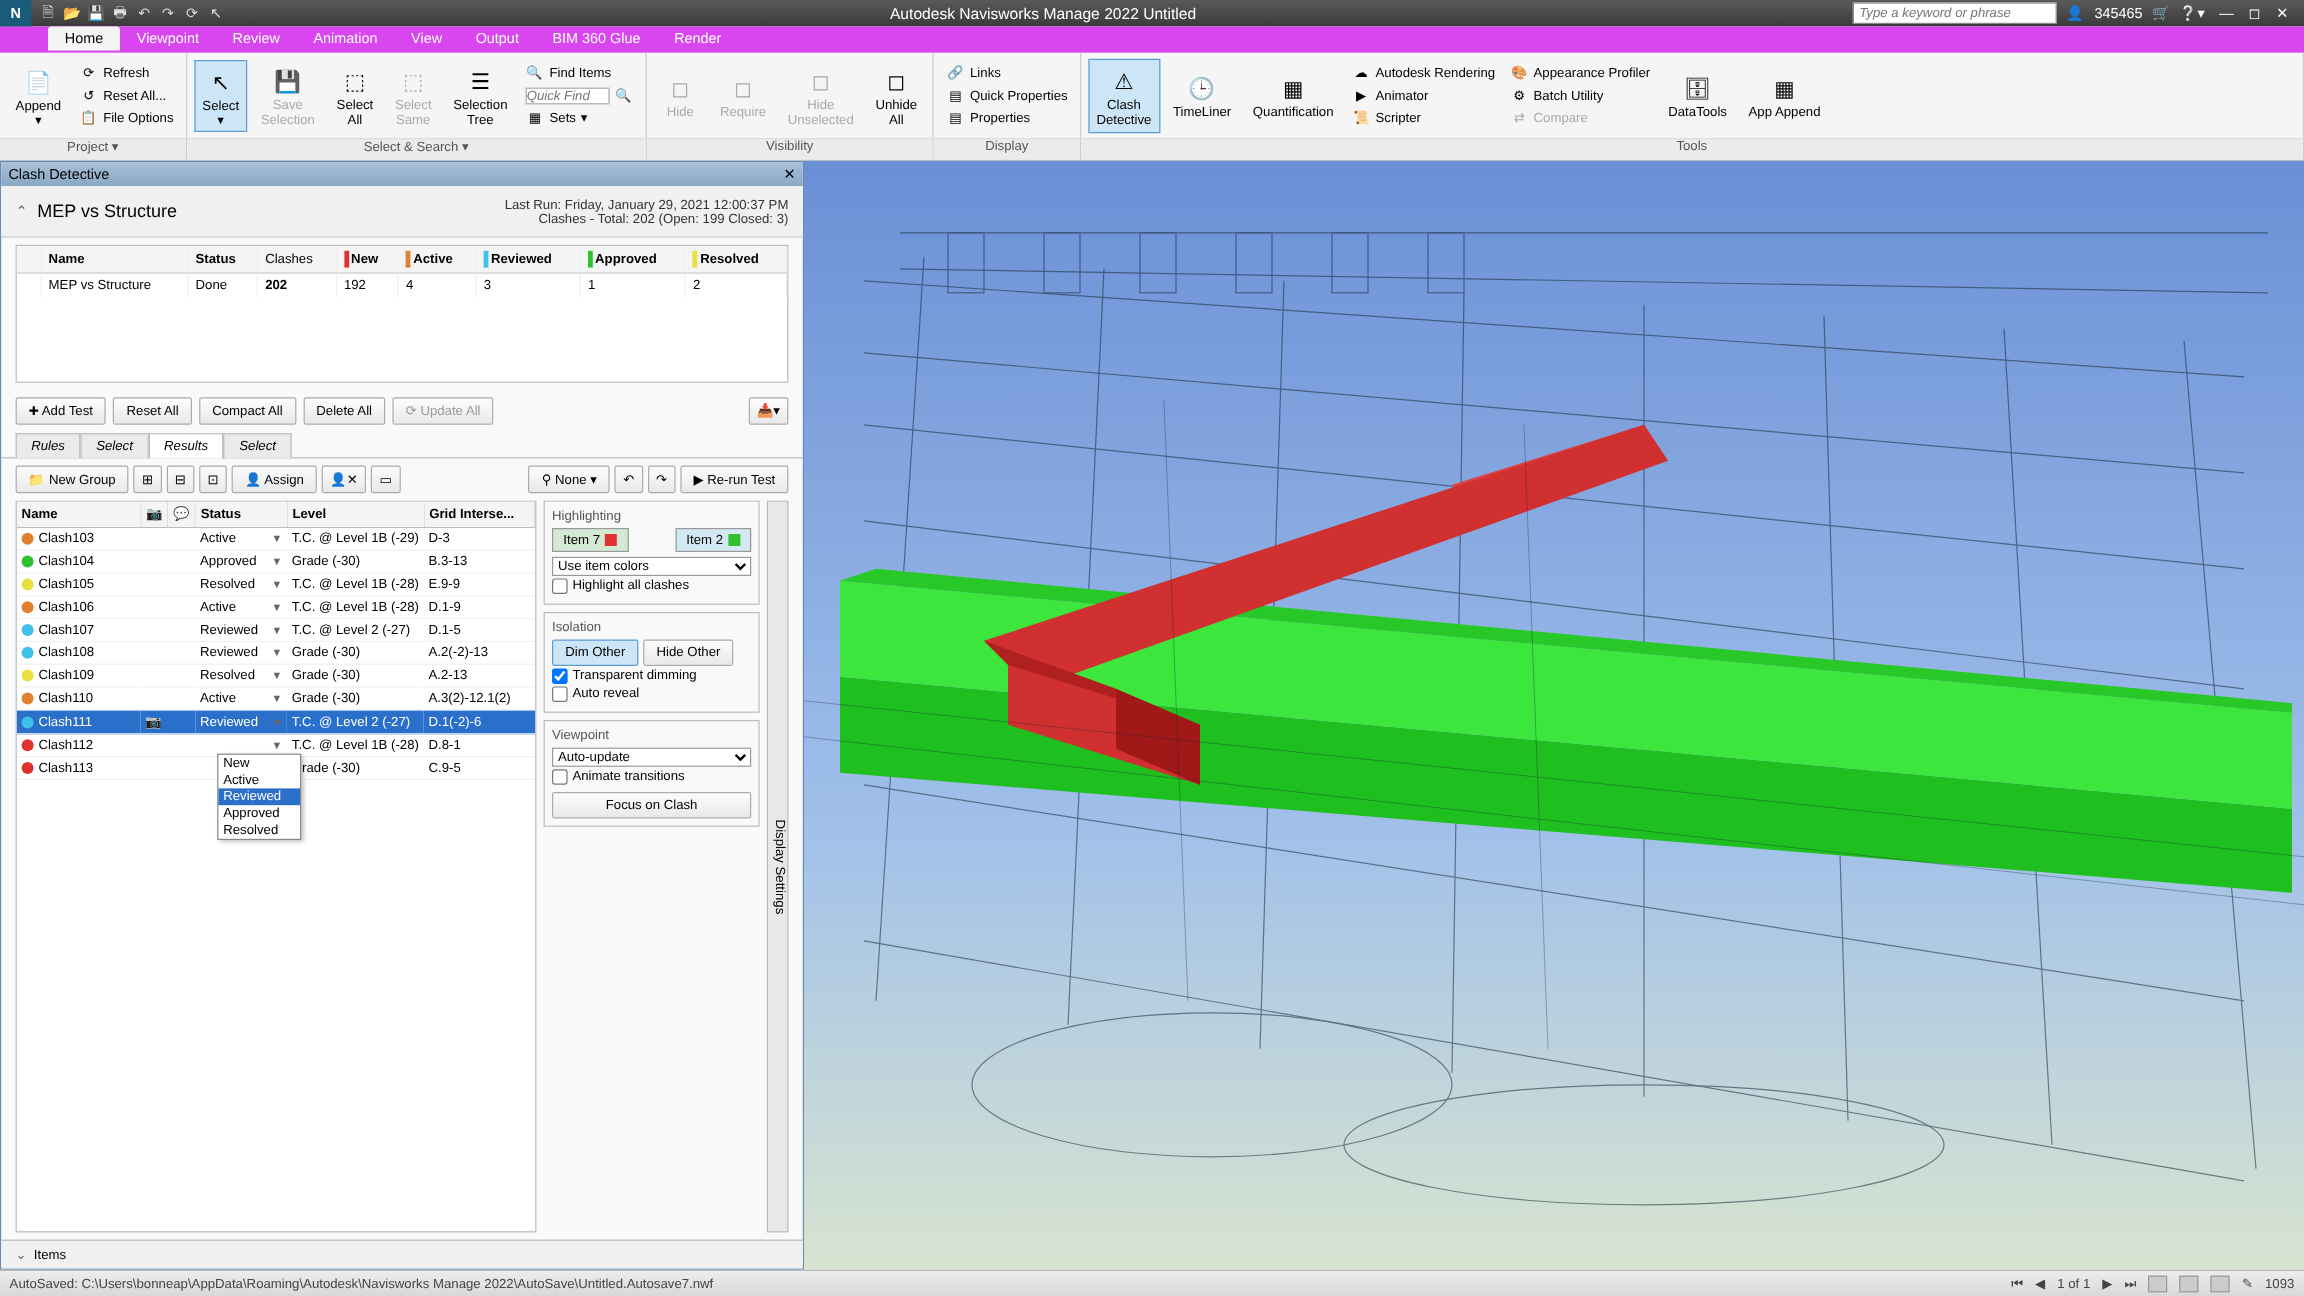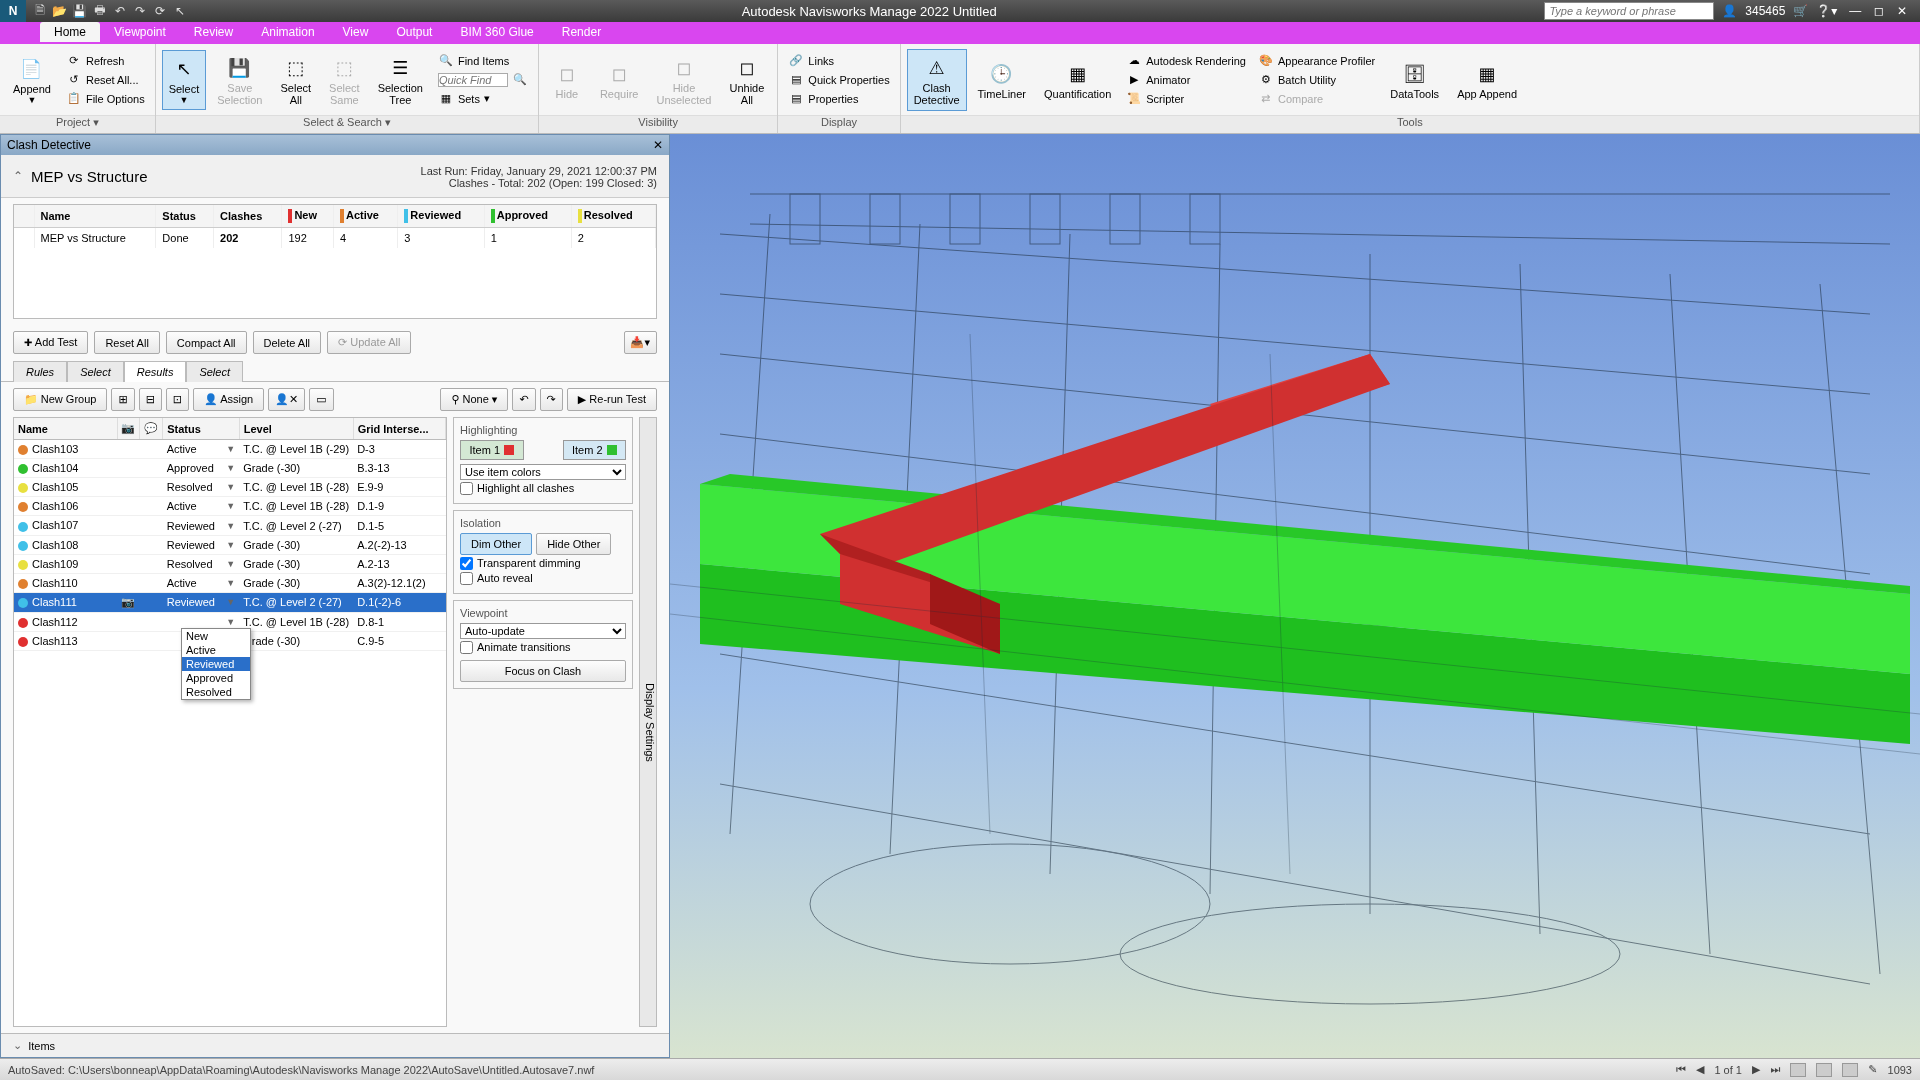--- a/index.html
+++ b/index.html
@@ -327,21 +327,21 @@
         </div>
       </div>
     </div>
     <div class="tests-table">
       <table>
         <thead>
             <tr>
           <th style="width:20px"></th>
           <th>Name</th>
           <th>Status</th>
-          <th style="font-weight:bold">Clashes</th>
+          <th style="font-weight:normal">Clashes</th>
           <th><span class="cb" style="background:#e03030"></span><span>New</span></th>
           <th><span class="cb" style="background:#e08030"></span><span>Active</span></th>
           <th><span class="cb" style="background:#40c0e8"></span><span>Reviewed</span></th>
           <th><span class="cb" style="background:#30c030"></span><span>Approved</span></th>
           <th><span class="cb" style="background:#e8e040"></span><span>Resolved</span></th>
         </tr>
           </thead>
         <tbody>
             <tr>
           <td></td>
@@ -555,21 +555,21 @@
             <div class="hl">Reviewed</div>
             <div>Approved</div>
             <div>Resolved</div>
           </div>
       </div>
       <div class="side-settings">
         <div class="fieldset">
           <div class="legend">Highlighting</div>
           <div class="itemsw">
             <div class="sw a">
-                <span>Item 1</span>
+                <span>Item 7</span>
                 <span class="sq" style="background:#e03030"></span>
               </div>
             <div class="sw b">
                 <span>Item 2</span>
                 <span class="sq" style="background:#30c030"></span>
               </div>
           </div>
           <select class="sel"><option>Use item colors</option></select>
           <label>
               <input type="checkbox" style="">

